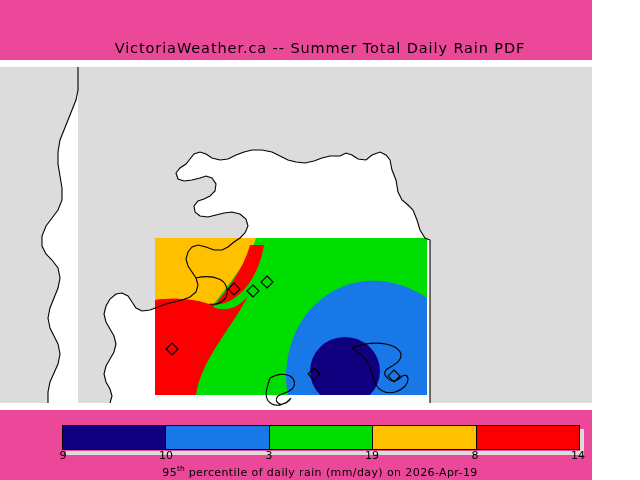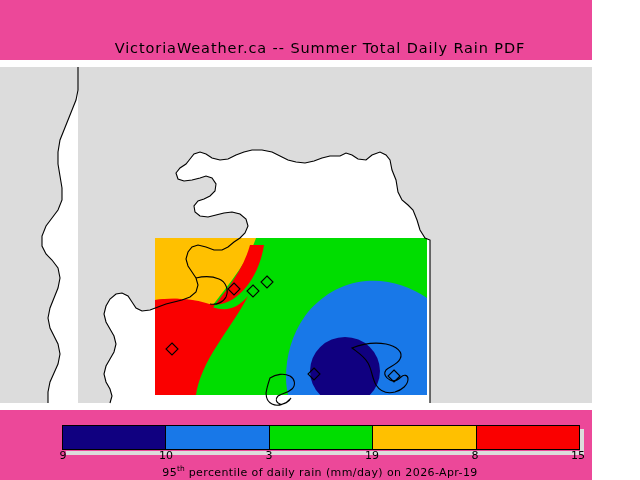--- a/index.html
+++ b/index.html
@@ -294,19 +294,19 @@
       <div class="cb-cell" style="background:#ffc000"></div>
       <div class="cb-cell" style="background:#fa0000"></div>
     </div>
 
     <div id="cb-ticks">
       <span class="cb-tick" style="left:63px">9</span>
       <span class="cb-tick" style="left:166px">10</span>
       <span class="cb-tick" style="left:269px">3</span>
       <span class="cb-tick" style="left:372px">19</span>
       <span class="cb-tick" style="left:475px">8</span>
-      <span class="cb-tick" style="left:578px">15</span>
+      <span class="cb-tick" style="left:578px">14</span>
     </div>
 
     <div id="cb-caption"><span>95</span><span class="sup">th</span><span> percentile of daily rain (mm/day) on 2026-Apr-19</span></div>
   </div>
 
 </div>
 
 </body></html>

